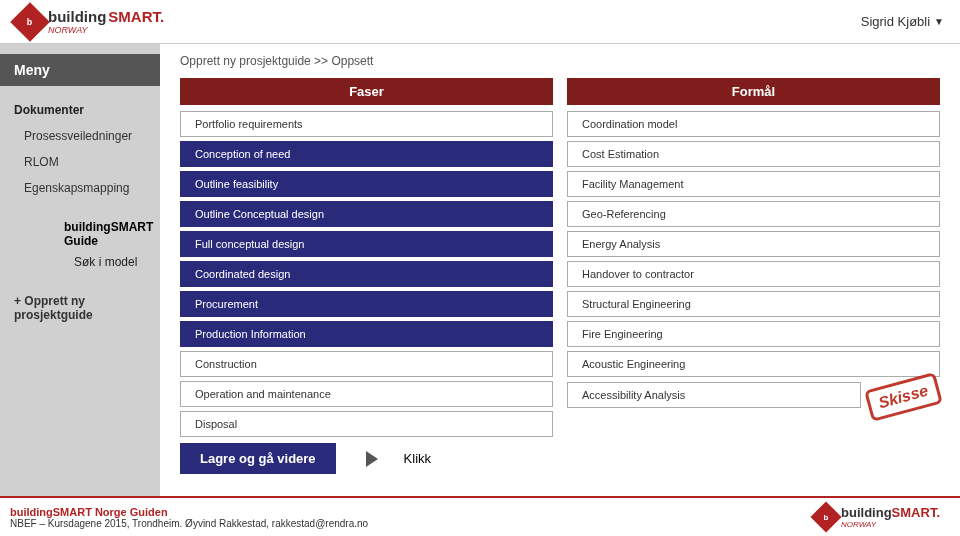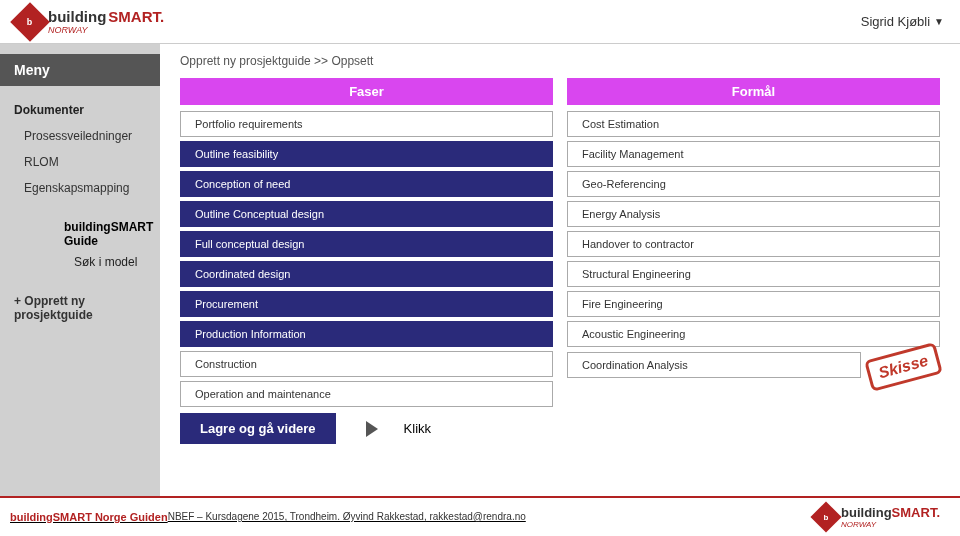--- a/index.html
+++ b/index.html
@@ -50,39 +50,39 @@
     .sidebar-guide-sub { padding-left: 10px; }
     .sidebar-add { margin-top: 14px; padding: 4px 14px; font-size: 12px; font-weight: bold; color: #333; cursor: pointer; }
 
     
     .content { flex: 1; padding: 10px 20px; overflow-y: auto; }
     .breadcrumb { font-size: 12px; color: #555; margin-bottom: 10px; }
 
     .two-col { display: flex; gap: 14px; }
     .col { flex: 1; }
     .col-header {
-      background: #d946ef; color: #fff; font-size: 13px; font-weight: bold;
+      background: #7f1d1d; color: #fff; font-size: 13px; font-weight: bold;
       padding: 6px 10px; margin-bottom: 6px; text-align: center;
     }
     .phase-btn {
       border: 1px solid #aaa; background: #fff; padding: 6px 14px;
       margin-bottom: 4px; font-size: 11px; color: #333; width: 100%;
       text-align: left; cursor: pointer; display: block;
     }
     .phase-btn.active {
       background: #2a2a7a; color: #fff; border-color: #2a2a7a;
     }
 
     
     .bottom-bar {
       height: 40px; background: #fff; border-top: 2px solid #b22222;
       display: flex; align-items: center; justify-content: space-between;
       padding: 0 20px 0 10px;
     }
-    .footer-left { display: flex; flex-direction: row; text-decoration: underline; }
+    .footer-left { display: flex; flex-direction: column; }
     .footer-title { color: #b22222; font-size: 11px; font-weight: bold; }
     .footer-sub { font-size: 10px; color: #333; }
     .footer-logo { display: flex; align-items: center; gap: 4px; }
 
     
     .save-row { display: flex; align-items: center; gap: 26px; margin-top: 6px; }
     .save-btn {
       background: #2a2a7a; color: #fff; border: none; padding: 8px 20px;
       font-size: 13px; cursor: pointer; font-weight: bold;
     }
@@ -144,48 +144,50 @@
   </div>
 
   <div class="content">
     <div class="breadcrumb">Opprett ny prosjektguide &gt;&gt; Oppsett</div>
 
     <div class="two-col">
 
       <div class="col">
         <div class="col-header">Faser</div>
         <button class="phase-btn">Portfolio requirements</button>
+        <button class="phase-btn active">Conception of need</button>
         <button class="phase-btn active">Outline feasibility</button>
-        <button class="phase-btn active">Conception of need</button>
         <button class="phase-btn active">Outline Conceptual design</button>
         <button class="phase-btn active">Full conceptual design</button>
         <button class="phase-btn active">Coordinated design</button>
         <button class="phase-btn active">Procurement</button>
         <button class="phase-btn active">Production Information</button>
         <button class="phase-btn">Construction</button>
         <button class="phase-btn">Operation and maintenance</button>
+        <button class="phase-btn">Disposal</button>
         <div class="save-row">
           <button class="save-btn">Lagre og gå videre</button>
           <div class="arrow-right"></div>
           <span>Klikk</span>
         </div>
       </div>
 
       <div class="col">
         <div class="col-header">Formål</div>
+        <button class="phase-btn">Coordination model</button>
         <button class="phase-btn">Cost Estimation</button>
         <button class="phase-btn">Facility Management</button>
         <button class="phase-btn">Geo-Referencing</button>
         <button class="phase-btn">Energy Analysis</button>
         <button class="phase-btn">Handover to contractor</button>
         <button class="phase-btn">Structural Engineering</button>
         <button class="phase-btn">Fire Engineering</button>
         <button class="phase-btn">Acoustic Engineering</button>
         <div style="position:relative; display:flex; align-items:center;">
-          <button class="phase-btn" style="flex:1;">Coordination Analysis</button>
+          <button class="phase-btn" style="flex:1;">Accessibility Analysis</button>
           <div class="skisse-area">
             <div style="border: 3px solid #c0392b; border-radius: 6px; color: #c0392b; font-size: 16px; font-weight: bold; padding: 4px 8px; transform: rotate(-15deg); font-style: italic; background: rgba(255,255,255,0.85); margin-left: 6px; white-space:nowrap;">Skisse</div>
           </div>
         </div>
       </div>
     </div>
   </div>
 </div>
 
 <div class="bottom-bar">

